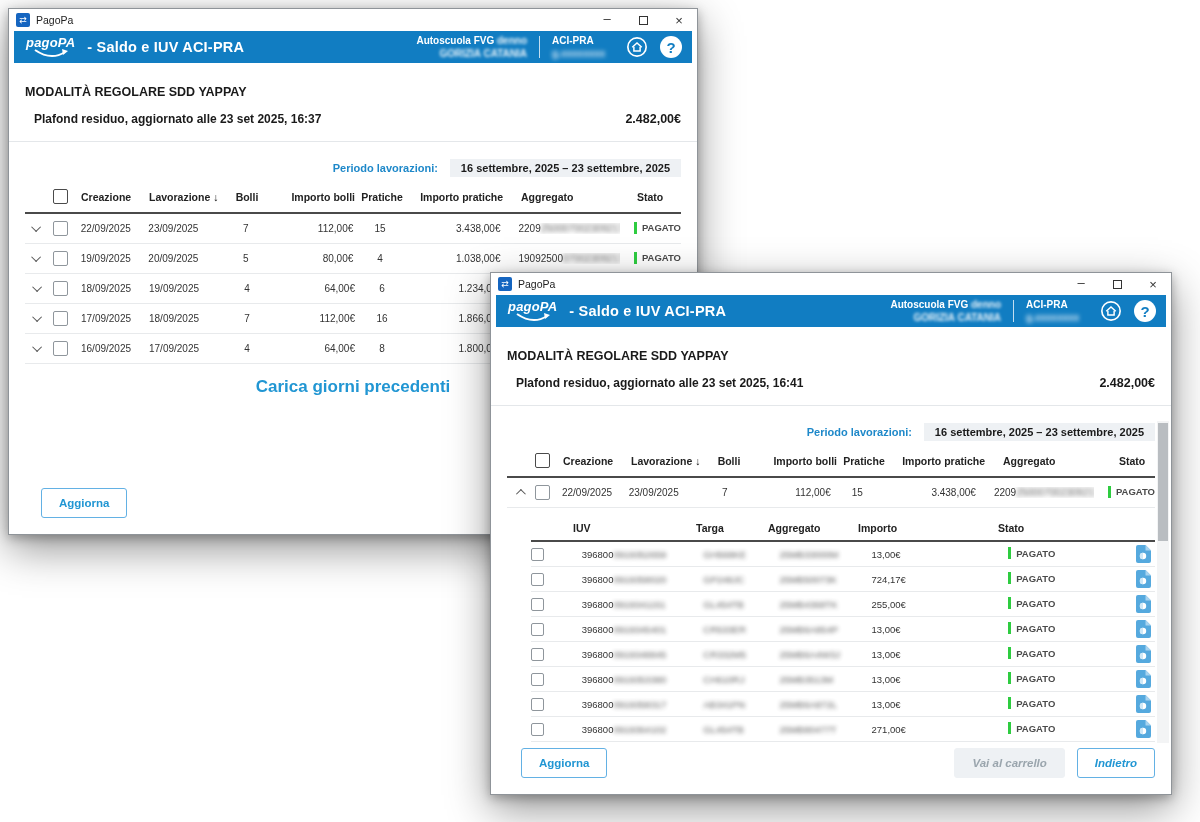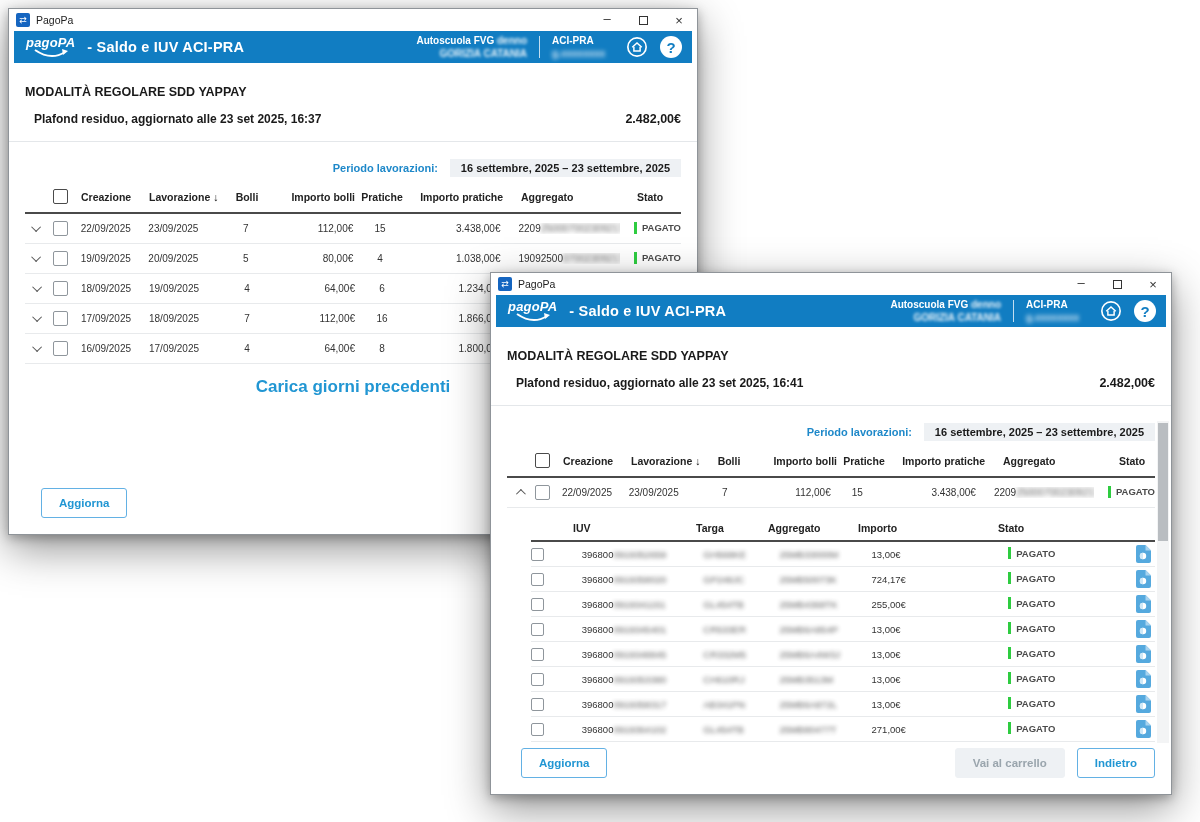--- a/index.html
+++ b/index.html
@@ -96,21 +96,21 @@
   .s-rep  { width:90px; }
   .s-imp  { width:140px; }
   .s-stato{ width:130px; }
   .s-icon { flex:1; display:flex; justify-content:flex-end; padding-right:4px; }
 
   .blur { filter:blur(2px); opacity:.8; }
   .blur-soft { filter:blur(1.6px); opacity:.9; }
 
   .bw-buttons { position:absolute; left:32px; bottom:16px; }
   .fw-buttons { position:absolute; left:30px; right:16px; bottom:16px; display:flex; align-items:center; }
-  .fw-buttons .right-group { margin-left:auto; display:flex; gap:12px; }
+  .fw-buttons .right-group { margin-left:auto; display:flex; gap:12px;font-style:italic; }
 
   .scrollbar { position:absolute; right:2px; top:148px; height:322px; width:12px; background:#f3f4f5; }
   .scroll-thumb { position:absolute; top:2px; left:1px; width:10px; height:118px; background:#b9bdc1; }
 </style>
 </head>
 <body>
 
 <div class="window" id="back-window">
   <div class="titlebar">
     <span class="app-icon">⇄</span>

